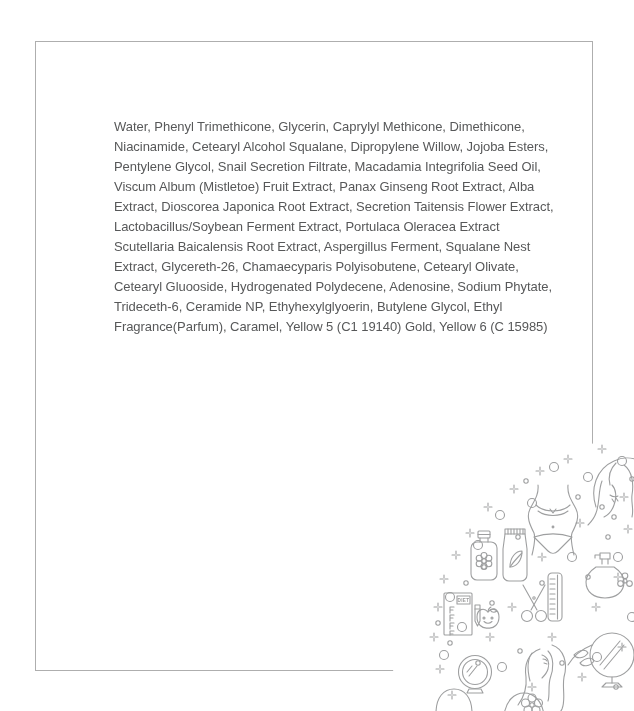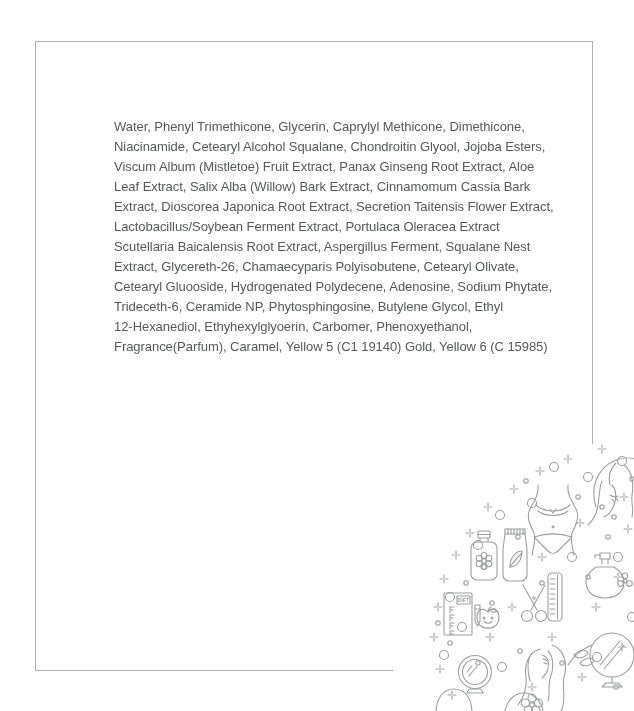--- a/index.html
+++ b/index.html
@@ -55,30 +55,29 @@
   }
 </style>
 </head>
 <body>
 
 <div class="page">
 
   <div class="card">
     <div class="ingredients">
       <div class="line">Water, Phenyl Trimethicone, Glycerin, Caprylyl Methicone, Dimethicone,</div>
-      <div class="line">Niacinamide, Cetearyl Alcohol Squalane, Chondroitin Glyool, Jojoba Esters,</div>
-      <div class="line">Viscum Album (Mistletoe) Fruit Extract, Panax Ginseng Root Extract, Aloe</div>
-      <div class="line">Leaf Extract, Salix Alba (Willow) Bark Extract, Cinnamomum Cassia Bark</div>
+      <div class="line">Niacinamide, Cetearyl Alcohol Squalane, Dipropylene Willow, Jojoba Esters,</div>
+      <div class="line">Pentylene Glycol, Snail Secretion Filtrate, Macadamia Integrifolia Seed Oil,</div>
+      <div class="line">Viscum Album (Mistletoe) Fruit Extract, Panax Ginseng Root Extract, Alba</div>
       <div class="line">Extract, Dioscorea Japonica Root Extract, Secretion Taitensis Flower Extract,</div>
       <div class="line">Lactobacillus/Soybean Ferment Extract, Portulaca Oleracea Extract</div>
       <div class="line">Scutellaria Baicalensis Root Extract, Aspergillus Ferment, Squalane Nest</div>
       <div class="line">Extract, Glycereth-26, Chamaecyparis Polyisobutene, Cetearyl Olivate,</div>
       <div class="line">Cetearyl Gluooside, Hydrogenated Polydecene, Adenosine, Sodium Phytate,</div>
-      <div class="line">Trideceth-6, Ceramide NP, Phytosphingosine, Butylene Glycol, Ethyl</div>
-      <div class="line">12-Hexanediol, Ethyhexylglyoerin, Carbomer, Phenoxyethanol,</div>
+      <div class="line">Trideceth-6, Ceramide NP, Ethyhexylglyoerin, Butylene Glycol, Ethyl</div>
       <div class="line">Fragrance(Parfum), Caramel, Yellow 5 (C1 19140) Gold, Yellow 6 (C 15985)</div>
     </div>
   </div>
 
   <div class="illustration-circle">
     <svg width="516" height="516" viewBox="0 0 516 516" xmlns="http://www.w3.org/2000/svg">
       <g class="art">
 
         <g id="scatter">
             <path d="M148,30 V33 M148,35 V38 M144,34 H147 M149,34 H152"></path>

